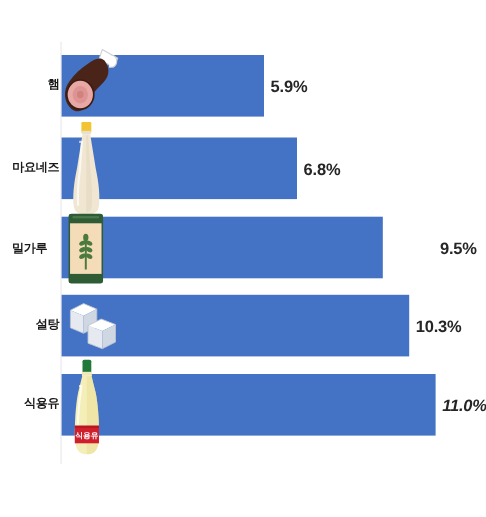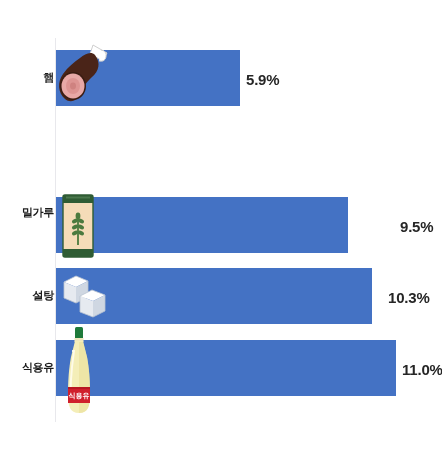--- a/index.html
+++ b/index.html
@@ -92,23 +92,43 @@
                      C14 26 20 21 26 17 C31 13 37 10 41 14 Z" fill="#4a2418"></path>
             <ellipse cx="19" cy="45" rx="13" ry="14" fill="#3a1c12"></ellipse>
             <ellipse cx="19" cy="45" rx="11.5" ry="12.5" fill="#e8a8a6"></ellipse>
             <ellipse cx="19" cy="45" rx="7" ry="8" fill="#dd9492"></ellipse>
             <ellipse cx="19" cy="45" rx="3" ry="3.4" fill="#cf8280"></ellipse>
           </g>
         </svg>
       </div>
     </div>
 
+    <div class="bar-row" style="top:125px;height:56px;">
+      <div class="cat-label" style="left:0px;top:22px;">마요네즈</div>
+      <div class="bar" style="width:214px;height:56px;"></div>
+      <div class="val-label" style="left:276px;top:21px;">6.8%</div>
+
+      <div class="icon-wrap" style="left:61px;top:-16px;width:36px;height:92px;">
+        <svg width="36" height="92" viewBox="0 0 36 92">
+          <g>
+            <rect x="13" y="2" width="9" height="10" rx="1" fill="#f2c434"></rect>
+            <rect x="13.5" y="10" width="8" height="3" fill="#e6e0cf"></rect>
+            <path d="M14 13 L21 13 L26 44 C29 58 30 70 29 78
+                     C28 84 25 86 17.5 86 C10 86 7 84 6 78
+                     C5 70 6 58 9 44 Z" fill="#f0e6d2"></path>
+            <path d="M16 14 L19 14 L21 44 C22.5 58 23 70 22.5 78
+                     C22 83 20 84 17.5 84 L17.5 14 Z" fill="#e2d5bb" opacity="0.55"></path>
+            <path d="M11 20 L13.5 20 L11.5 46 C10 58 9.5 70 10 78" stroke="#ffffff" stroke-width="2" fill="none" opacity="0.7"></path>
+          </g>
+        </svg>
+      </div>
+    </div>
 
     <div class="bar-row" style="top:197px;height:56px;">
-      <div class="cat-label" style="left:0px;top:10px;">밀가루</div>
+      <div class="cat-label" style="left:0px;top:24px;text-align:center;">밀가루</div>
       <div class="bar" style="width:292px;height:56px;"></div>
       <div class="val-label" style="left:354px;top:21px;padding-left:46px;">9.5%</div>
 
       <div class="icon-wrap" style="left:57px;top:-6px;width:42px;height:70px;">
         <svg width="42" height="70" viewBox="0 0 42 70">
           <g>
             <rect x="6" y="4" width="30" height="62" rx="2" fill="#f5dcb8" stroke="#2f5c34" stroke-width="1.4"></rect>
             <rect x="6" y="4" width="30" height="8" fill="#2f5c34"></rect>
             <rect x="6" y="58" width="30" height="8" fill="#2f5c34"></rect>
             <rect x="9" y="5.5" width="24" height="2" fill="#5f8a5f" opacity="0.6"></rect>
@@ -123,21 +143,21 @@
               <ellipse cx="21" cy="25" rx="2.4" ry="3.4"></ellipse>
             </g>
           </g>
         </svg>
       </div>
     </div>
 
     <div class="bar-row" style="top:268px;height:40px;">
       <div class="cat-label" style="left:0px;top:22px;">설탕</div>
       <div class="bar" style="width:316px;height:56px;"></div>
-      <div class="val-label" style="left:388px;top:21px;">10.3%</div>
+      <div class="val-label" style="left:378px;top:21px;">10.3%</div>
 
       <div class="icon-wrap" style="left:58px;top:2px;width:52px;height:52px;">
         <svg width="52" height="52" viewBox="0 0 52 52">
           <g>
 
             <polygon points="6,12 18,6 30,11 18,17" fill="#ffffff"></polygon>
             <polygon points="6,12 18,17 18,33 6,28" fill="#e6eaf0"></polygon>
             <polygon points="18,17 30,11 30,27 18,33" fill="#cfd7e2"></polygon>
             <polygon points="6,12 18,6 30,11 30,27 18,33 6,28" fill="none" stroke="#b9c3d1" stroke-width="0.8"></polygon>
 
@@ -146,21 +166,21 @@
             <polygon points="35,31 47,25 47,41 35,47" fill="#cfd7e2"></polygon>
             <polygon points="22,26 34,20 47,25 47,41 35,47 22,42" fill="none" stroke="#b9c3d1" stroke-width="0.8"></polygon>
           </g>
         </svg>
       </div>
     </div>
 
     <div class="bar-row" style="top:340px;height:56px;">
       <div class="cat-label" style="left:0px;top:22px;">식용유</div>
       <div class="bar" style="width:340px;height:56px;"></div>
-      <div class="val-label" style="left:402px;top:21px;">11.0%</div>
+      <div class="val-label" style="left:402px;top:21px;font-style:italic;">11.0%</div>
 
       <div class="icon-wrap" style="left:60px;top:-15px;width:38px;height:96px;">
         <svg width="38" height="96" viewBox="0 0 38 96">
           <g>
             <rect x="15" y="2" width="8" height="12" rx="1.5" fill="#1f7a3a"></rect>
             <rect x="14.5" y="13" width="9" height="4" fill="#efe7bd"></rect>
             <path d="M15 16 L23 16 L27 32 C29 42 30 56 30 68
                      C30 82 28 88 19 88 C10 88 8 82 8 68
                      C8 56 9 42 11 32 Z" fill="#f4eeb8"></path>
             <path d="M19 17 L23 17 L27 32 C29 42 30 56 30 68

